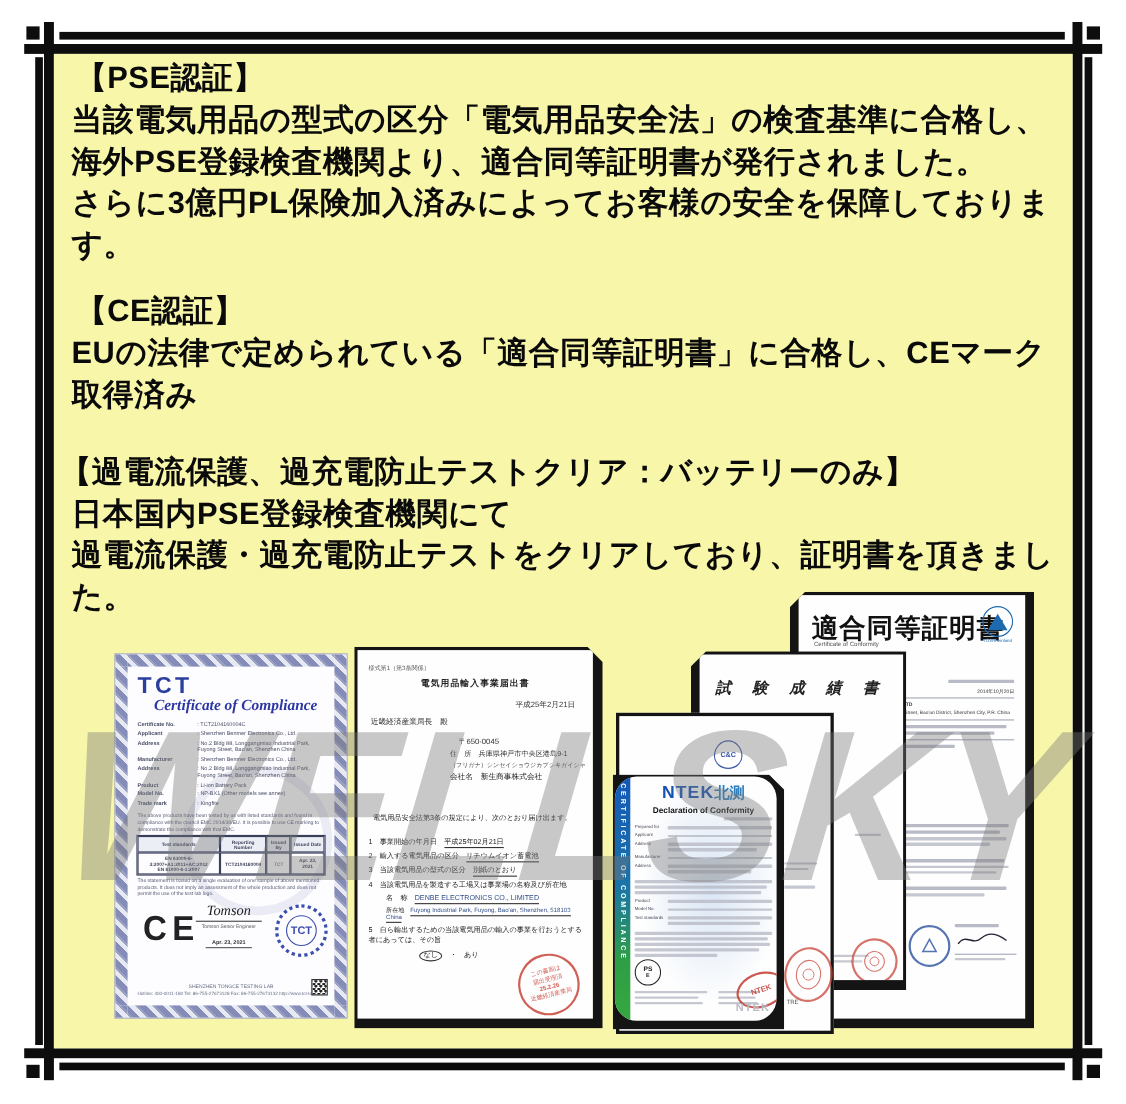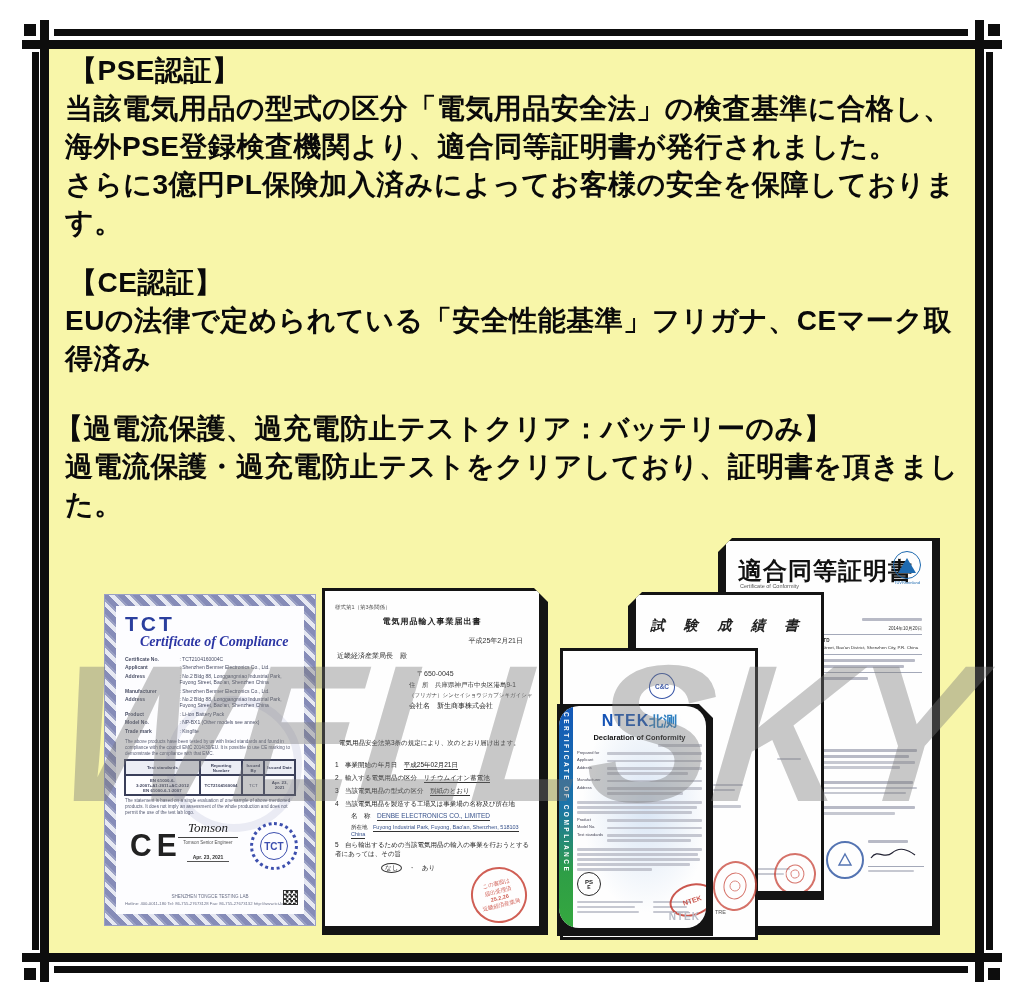--- a/index.html
+++ b/index.html
@@ -89,24 +89,25 @@
 
     <div class="text-wrap">
       <div class="sec sec1">
         <div class="h">【PSE認証】</div>
         <div class="ln">当該電気用品の型式の区分「電気用品安全法」の検査基準に合格し、</div>
         <div class="ln">海外PSE登録検査機関より、適合同等証明書が発行されました。</div>
         <div class="ln">さらに3億円PL保険加入済みによってお客様の安全を保障しております。</div>
       </div>
       <div class="sec sec2">
         <div class="h">【CE認証】</div>
-        <div class="ln">EUの法律で定められている「安全性能基準」フリガナ、CEマーク取得済み</div>
+        <div class="ln">EUの法律で定められている「適合同等証明書」に合格し、CEマーク取得済み</div>
       </div>
       <div class="sec sec3">
         <div class="h">【過電流保護、過充電防止テストクリア：バッテリーのみ】</div>
+        <div class="ln">日本国内PSE登録検査機関にて</div>
         <div class="ln">過電流保護・過充電防止テストをクリアしており、証明書を頂きました。</div>
       </div>
     </div>
 
     <div class="doc tct" style="left:56px;top:546px;width:210px;height:330px;z-index:2;">
       <div class="tct-globe"></div>
       <div class="tct-logo">TCT</div>
       <div class="tct-title">Certificate of Compliance</div>
       <div class="abs" style="left:9px;top:50px;right:9px;">
         <div class="trow">

